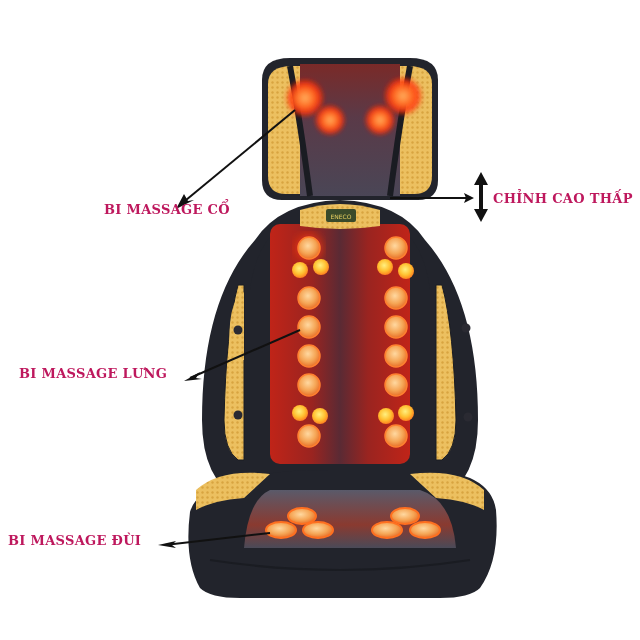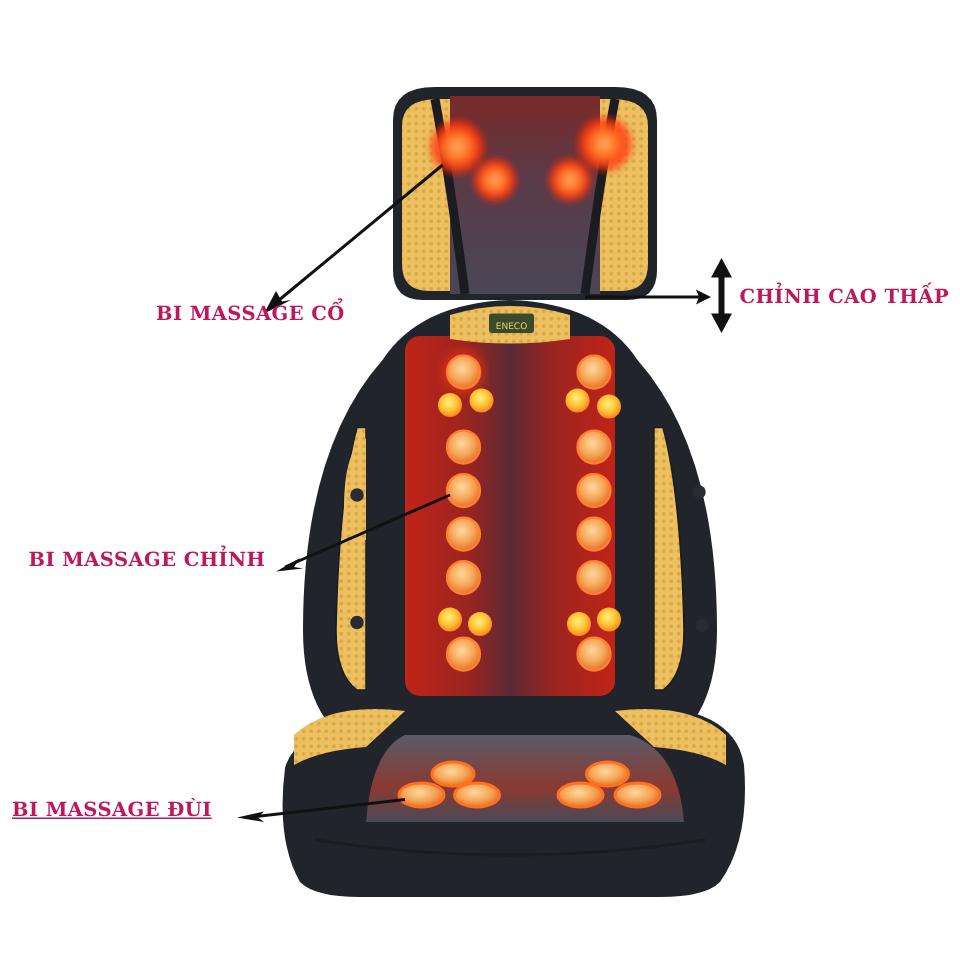--- a/index.html
+++ b/index.html
@@ -145,14 +145,14 @@
     <line x1="300" y1="330" x2="190" y2="378" stroke="#111" stroke-width="2"></line>
     <path d="M184,381 L200,372 L196,378 L202,379 Z" fill="#111"></path>
 
     <line x1="270" y1="533" x2="165" y2="545" stroke="#111" stroke-width="2"></line>
     <path d="M158,545 L176,541 L172,545 L176,548 Z" fill="#111"></path>
   </g>
 </svg>
 
 <div class="label" style="left:104px; top:202px;">BI MASSAGE CỔ</div>
 <div class="label" style="left:493px; top:191px;">CHỈNH CAO THẤP</div>
-<div class="label" style="left:19px; top:366px;">BI MASSAGE CHỈNH</div>
-<div class="label" style="left:8px; top:533px;text-decoration:underline;">BI MASSAGE ĐÙI</div>
+<div class="label" style="left:19px; top:366px;">BI MASSAGE LƯNG</div>
+<div class="label" style="left:8px; top:533px;">BI MASSAGE ĐÙI</div>
 
 </body></html>

